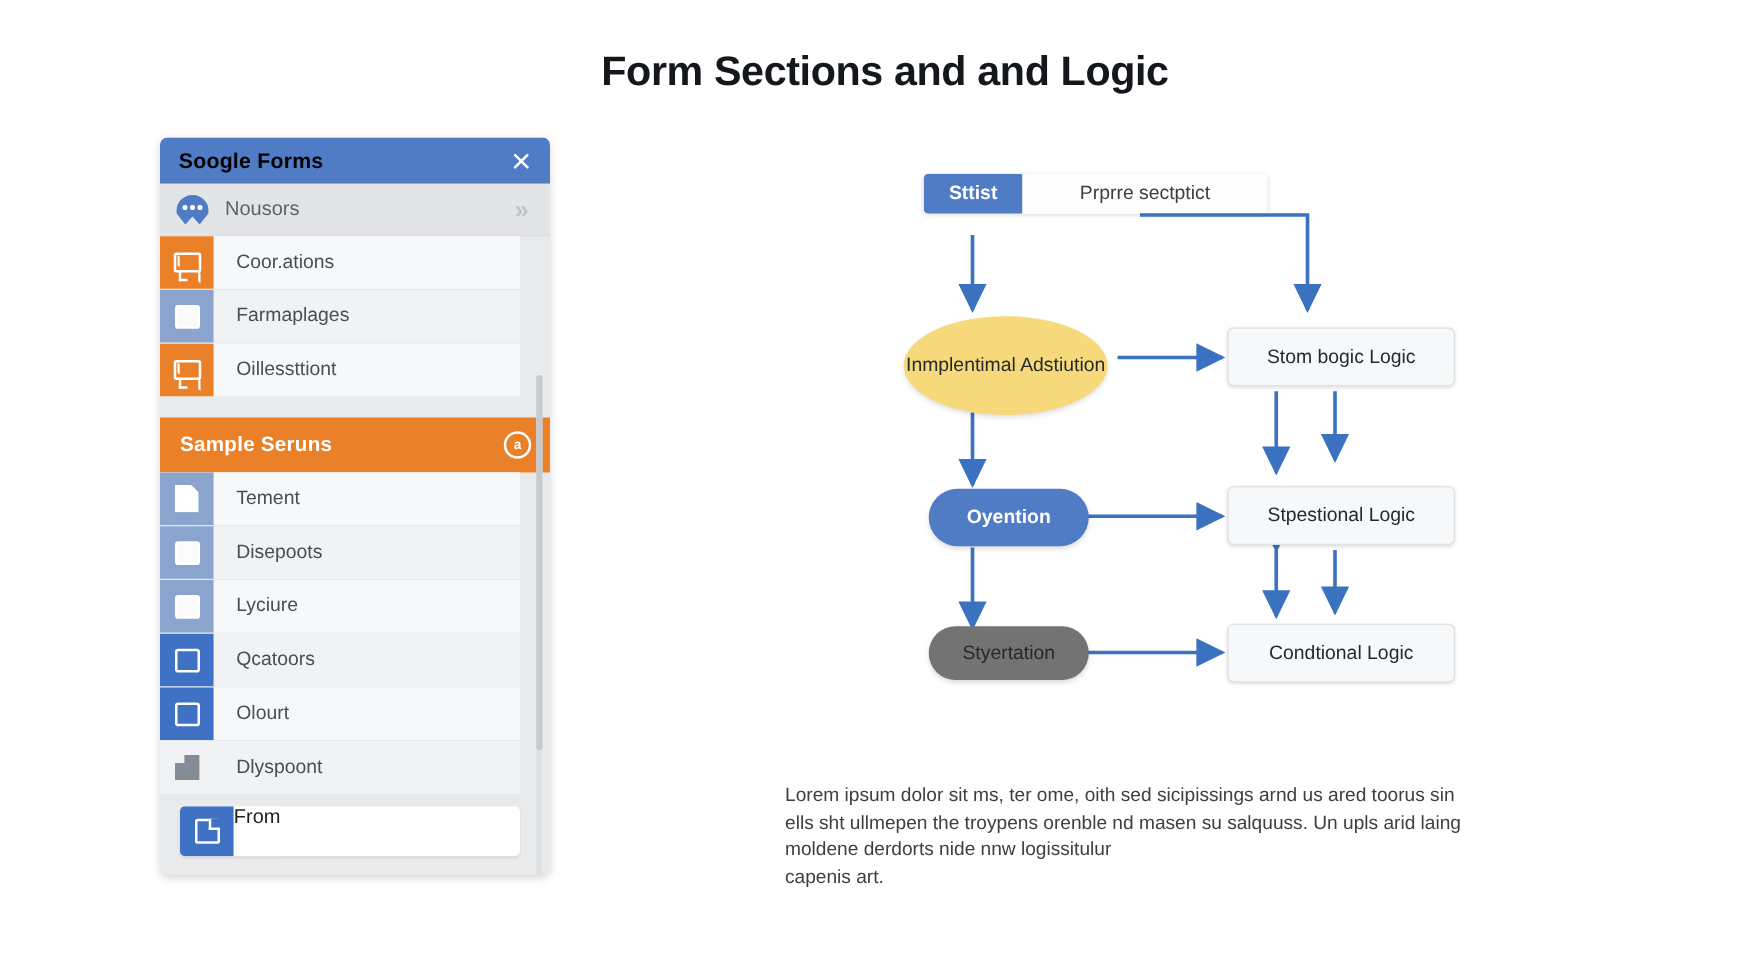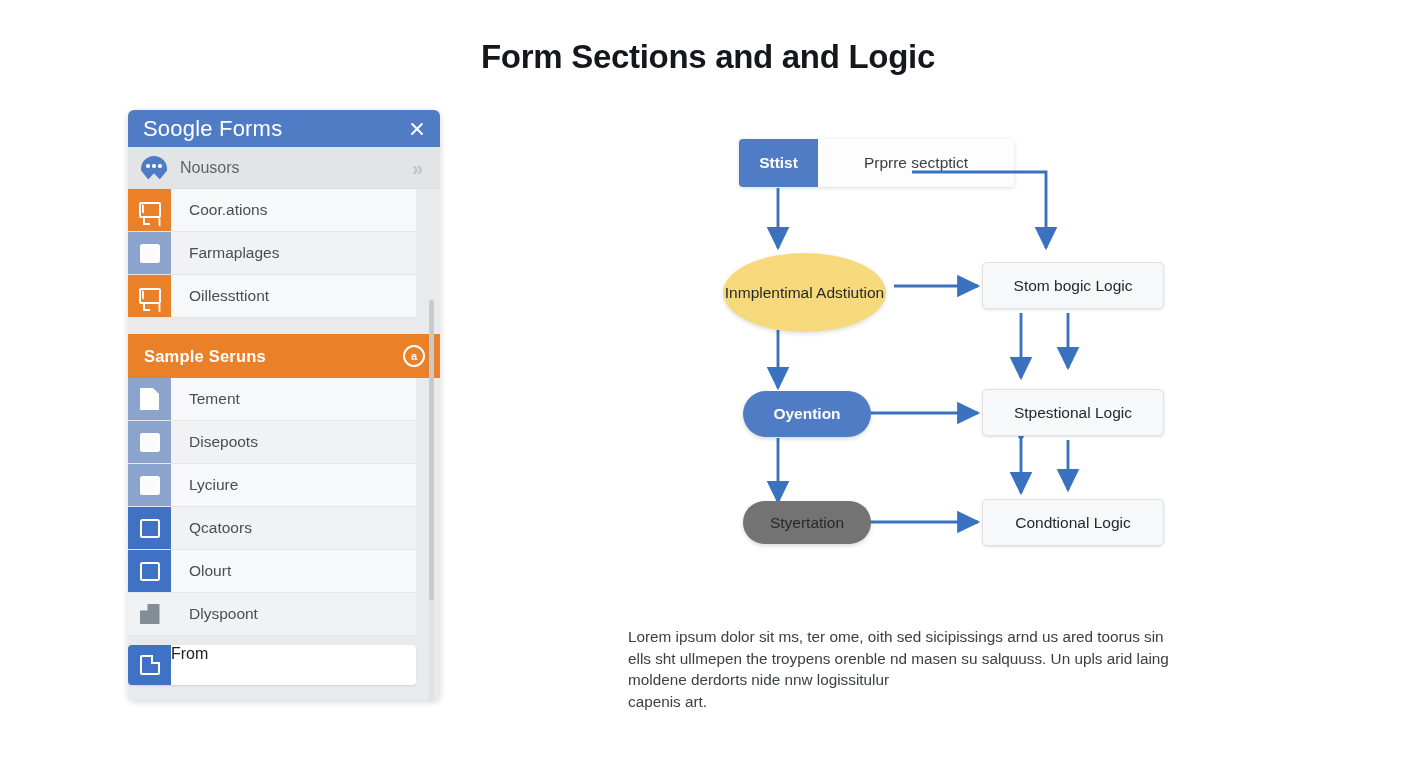--- a/index.html
+++ b/index.html
@@ -35,23 +35,23 @@
     overflow:hidden;
   }
   .panel-header{
     height:37px;
     background:#4f7cc4;
     display:flex; align-items:center;
     padding:0 14px 0 15px;
     justify-content:space-between;
   }
   .panel-header .title{
-    color:#ffffff;
-    font-size:22px;
-    font-weight:normal;
+    color:#000000;
+    font-size:17px;
+    font-weight:bold;
     letter-spacing:.2px;
   }
   .close-icon{
     width:18px;height:18px;position:relative;cursor:pointer;flex:0 0 auto;
   }
   .close-icon:before,.close-icon:after{
     content:"";position:absolute;left:1px;top:8px;width:16px;height:2.2px;
     background:#ffffff;border-radius:1px;
   }
   .close-icon:before{transform:rotate(45deg);}
@@ -167,20 +167,21 @@
   }
 
   
   .from-wrap{
     margin-top:9px;padding-bottom:10px;
   }
   .from-row{
     display:flex;height:40px;margin-right:24px;
     border-radius:4px;overflow:hidden;background:#fff;
     box-shadow:0 1px 2px rgba(0,0,0,.10);
+    margin-left:16px;
   }
   .from-row .label{background:#ffffff;}
 
   
   .scroll-track{
     position:absolute;right:6px;top:190px;width:5px;height:430px;
     background:#dfe1e3;border-radius:3px;
   }
   .scroll-thumb{
     position:absolute;right:6px;top:190px;width:5px;height:300px;
@@ -190,21 +191,21 @@
   
   .diagram{
     position:absolute;left:626px;top:120px;width:640px;height:470px;
   }
   .tabs{
     position:absolute;left:113px;top:19px;
     display:flex;border-radius:4px;overflow:hidden;
     box-shadow:0 1px 4px rgba(0,0,0,.14);
   }
   .tab{
-    height:48px;display:flex;align-items:center;justify-content:center;
+    height:32px;display:flex;align-items:center;justify-content:center;
     font-size:15.5px;
   }
   .tab.active{
     background:#4f7cc4;color:#fff;font-weight:bold;width:79px;
   }
   .tab.inactive{
     background:#fdfdfd;color:#3c4043;width:196px;
   }
 
   .node{

